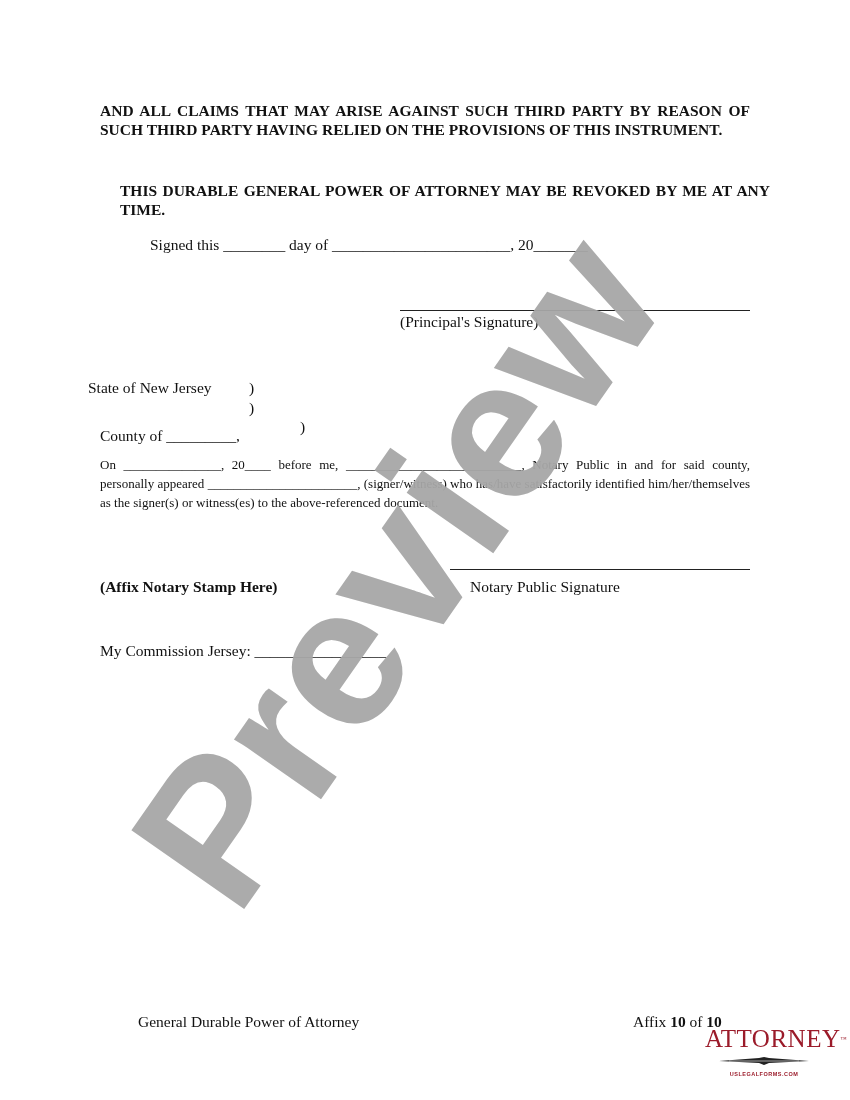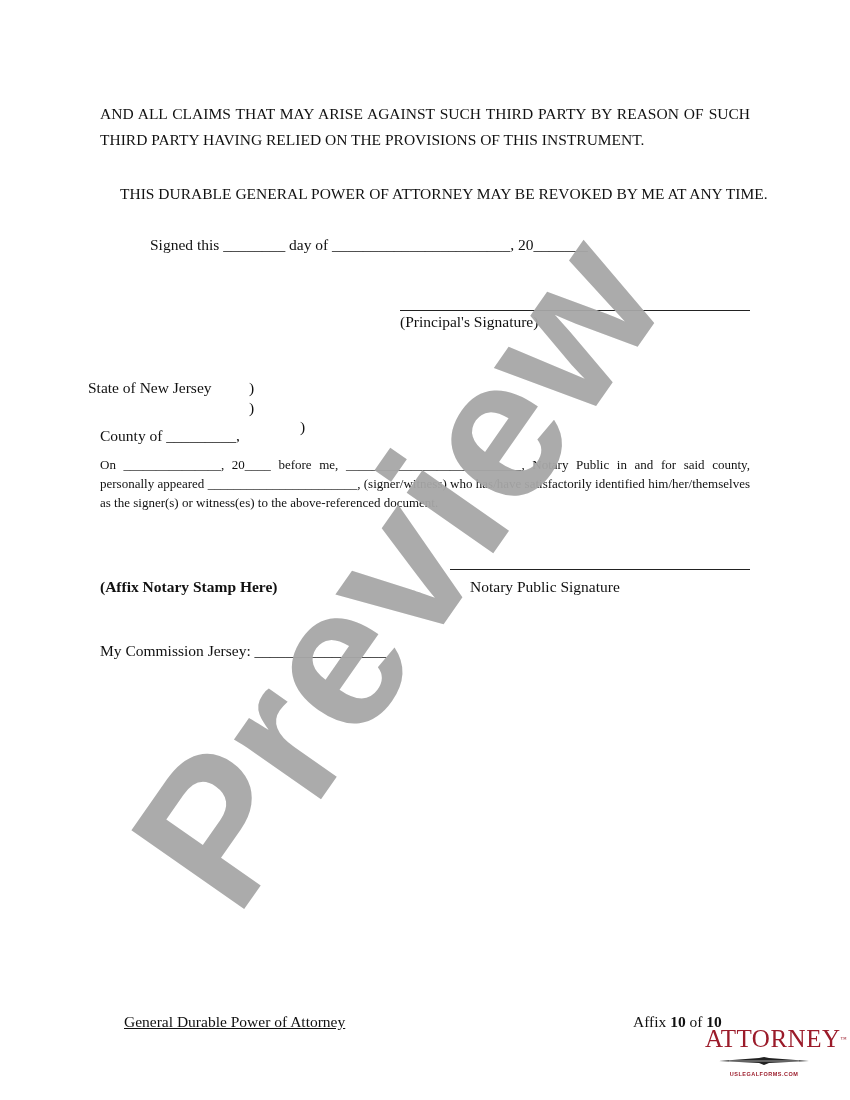--- a/index.html
+++ b/index.html
@@ -1,19 +1,19 @@
 <!DOCTYPE html>
 <html><head>
 <meta charset="utf-8">
 <style>
   html, body { margin:0; padding:0; background:#ffffff; }
   body { width:850px; height:1100px; position:relative; overflow:hidden;
          font-family:"Liberation Serif", serif; color:#111; }
   .abs { position:absolute; }
-  .caps-para { left:100px; width:650px; font-size:15.5px; line-height:26px; font-weight:normal; text-align:justify; }
+  .caps-para { left:100px; width:650px; font-size:15.5px; line-height:19px; font-weight:bold; text-align:justify; }
   .t { font-size:15.5px; line-height:19px; white-space:nowrap; }
   .para { left:100px; width:650px; font-size:13px; line-height:19px; text-align:justify; }
   .line { position:absolute; border-top:1px solid #222; height:0; }
   .watermark { position:absolute; left:0; top:0; width:850px; height:1100px; pointer-events:none; }
   .logo { position:absolute; left:705px; top:1027px; width:118px; height:40px; text-align:center; }
   .logo-text { font-family:"Liberation Serif", serif; font-size:25px; color:#9b1b2a; letter-spacing:0.5px; line-height:24px; }
   .logo-tm { font-size:6px; vertical-align:top; color:#9b1b2a; }
   .logo-url { font-family:"Liberation Sans", sans-serif; font-size:5.5px; color:#9b1b2a; letter-spacing:0.5px; margin-top:2px; font-weight:bold; }
 </style>
 </head>
@@ -43,21 +43,21 @@
   <div class="abs para" style="top:455px;">
     <span>On _______________, 20____ before me, ___________________________, Notary Public in and for said county, personally appeared _______________________, (signer/witness) who has/have satisfactorily identified him/her/themselves as the signer(s) or witness(es) to the above-referenced document.</span>
   </div>
 
   <div class="line" style="left:450px; top:569px; width:300px; border-top-width:1.5px;"></div>
   <div class="abs t" style="left:100px; top:577px;font-weight:bold;">(Affix Notary Stamp Here)</div>
   <div class="abs t" style="left:470px; top:577px;">Notary Public Signature</div>
 
   <div class="abs t" style="left:100px; top:641px;">My Commission Jersey: _________________</div>
 
-  <div class="abs t" style="left:124px; top:1012px;text-decoration:underline;">General Durable Power of Attorney</div>
+  <div class="abs t" style="left:138px; top:1012px;">General Durable Power of Attorney</div>
   <div class="abs t" style="left:633px; top:1012px;"><span>Affix </span><b>10</b><span> of </span><b>10</b></div>
 
   <div class="logo">
     <div class="logo-text"><span>ATTORNEY</span><span class="logo-tm">™</span></div>
     <svg width="110" height="8" viewBox="0 0 110 8">
       <path d="M10 4 L50 1 L55 0 L60 1 L100 4 L60 6 L55 8 L50 6 Z" fill="#222"></path>
       <path d="M20 4 L90 4" stroke="#fff" stroke-width="0.6"></path>
     </svg>
     <div class="logo-url">USLEGALFORMS.COM</div>
   </div>

